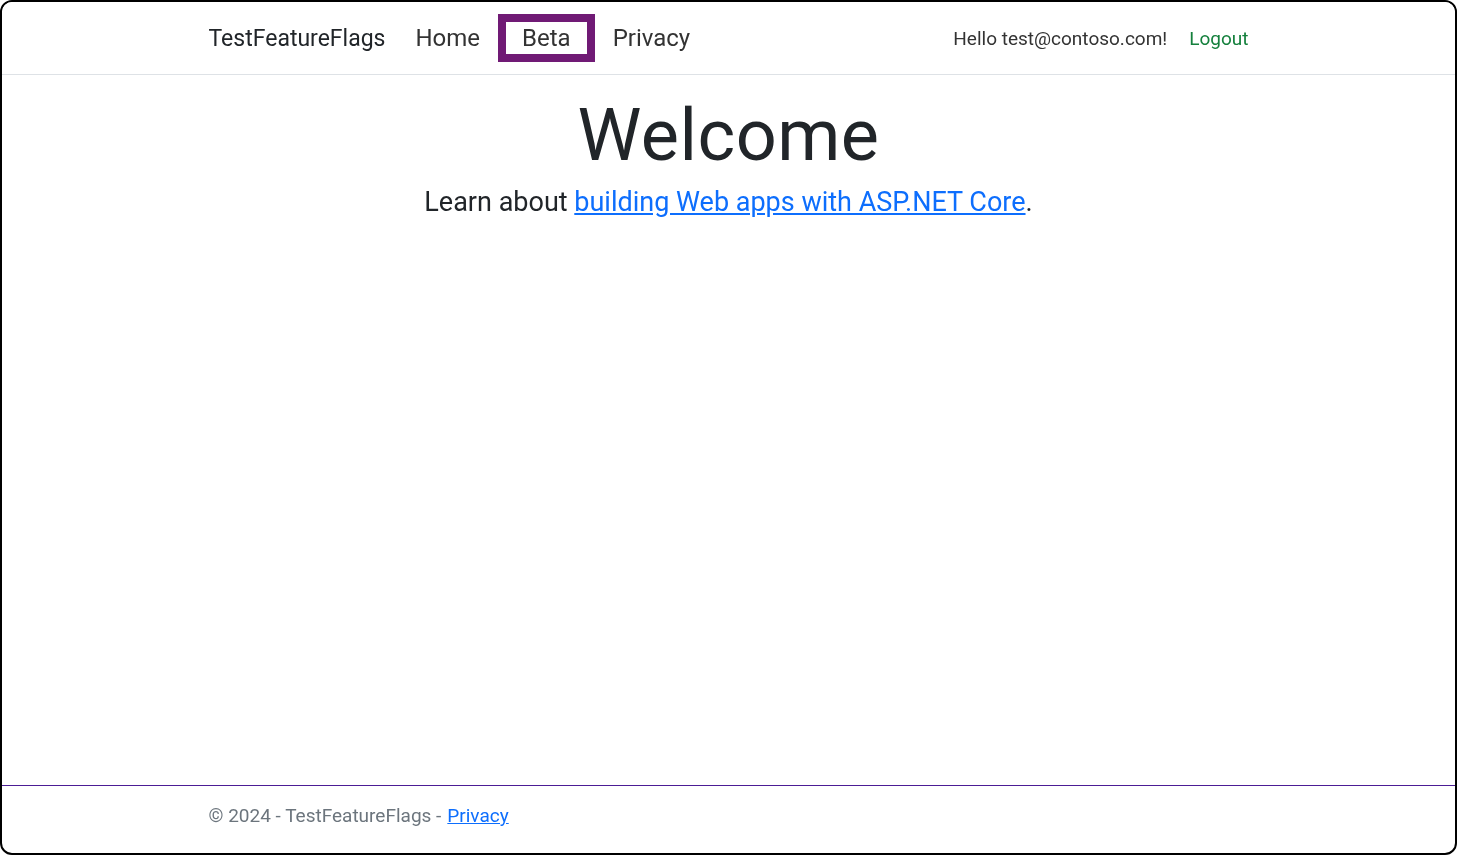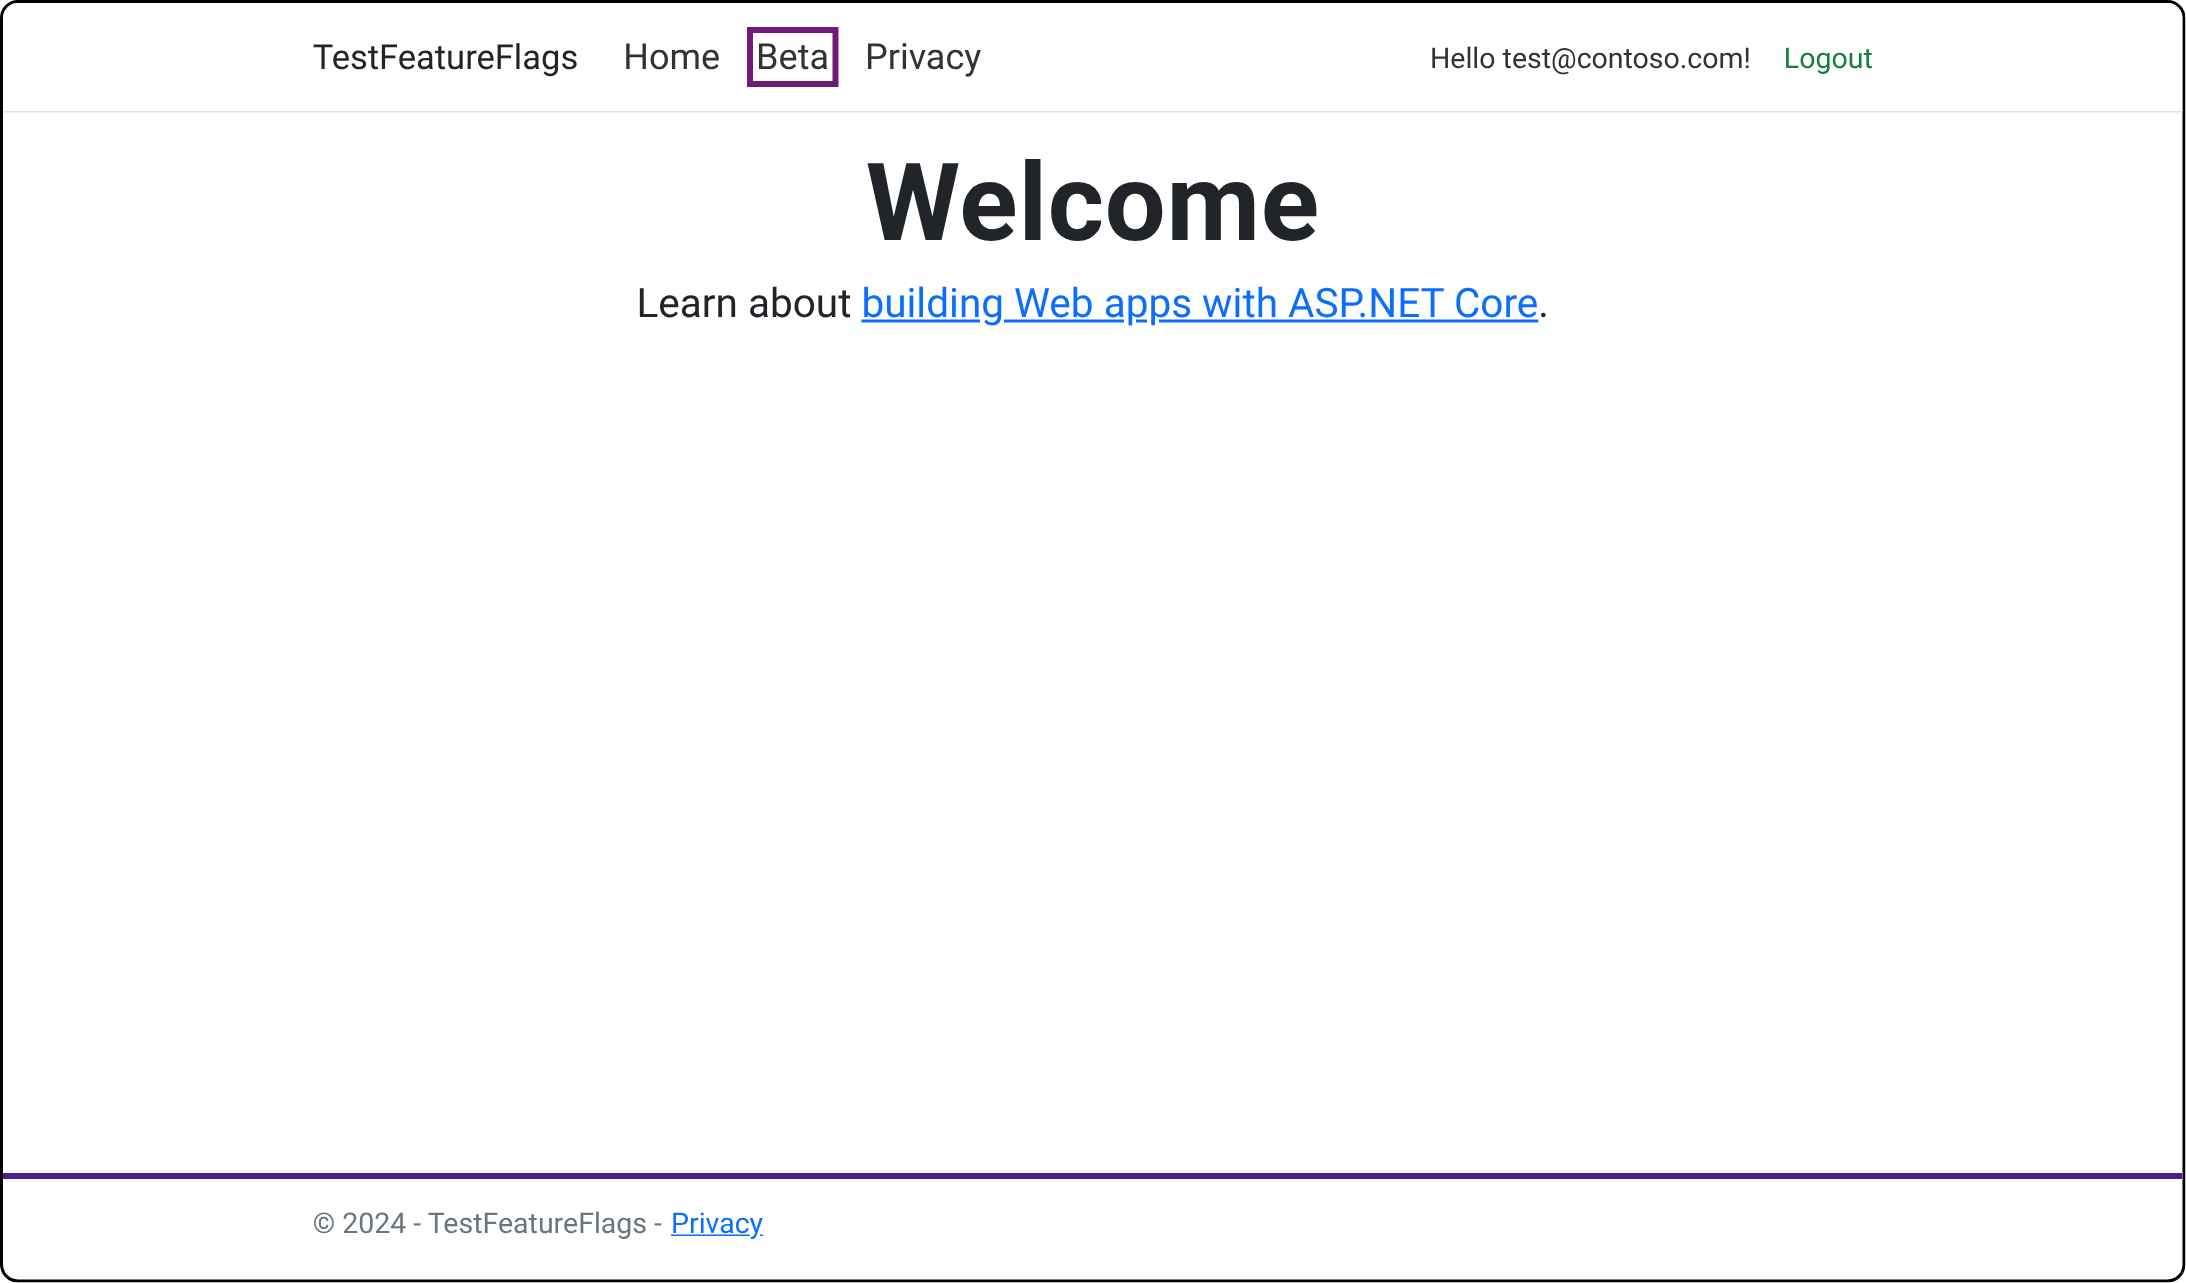--- a/index.html
+++ b/index.html
@@ -63,22 +63,22 @@
     
     .nav-link {
       font-size: 24px;
       color: #333;
       text-decoration: none;
       cursor: pointer;
       padding: 4px 2px;
     }
     
     .nav-link.highlighted {
-      border: 4px solid #701a75;
-      padding: 2px 2px;
+      border: 8px solid #701a75;
+      padding: 2px 16px;
     }
     
     .navbar-right {
       display: flex;
       align-items: center;
       gap: 22px;
     }
     
     .greeting {
       font-size: 19px;
@@ -93,39 +93,39 @@
     }
     
     main.content {
       flex: 1;
       text-align: center;
       padding-top: 18px;
     }
     
     .welcome-heading {
       font-size: 72px;
-      font-weight: 700;
+      font-weight: 400;
       color: #212529;
       letter-spacing: 0.5px;
       margin-bottom: 8px;
     }
     
     .subtitle-line {
       font-size: 27px;
       color: #212529;
     }
     
     .subtitle-line a {
       color: #0d6efd;
       text-decoration: underline;
       cursor: pointer;
     }
     
     footer.footer {
-      border-top: 4px solid #4c1d95;
+      border-top: 1px solid #4c1d95;
       padding: 18px 0 26px 0;
     }
     
     .footer-inner {
       max-width: 1320px;
       margin: 0 auto;
       padding: 0 140px;
       display: flex;
       align-items: center;
       gap: 6px;

